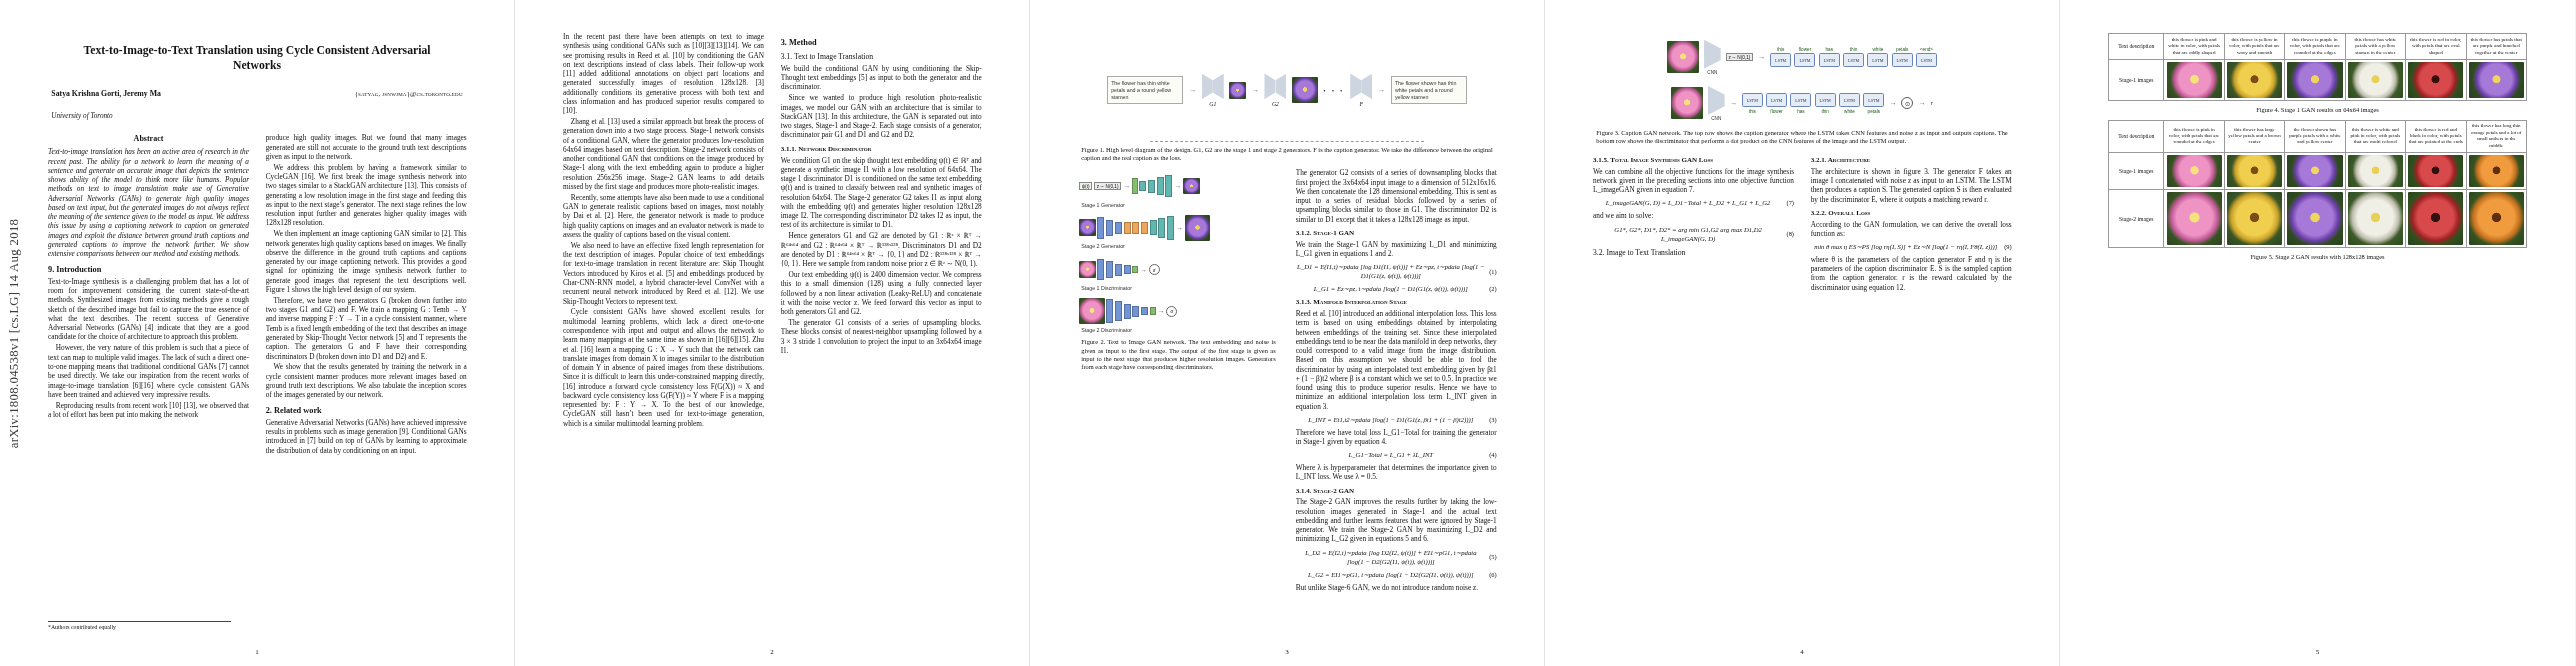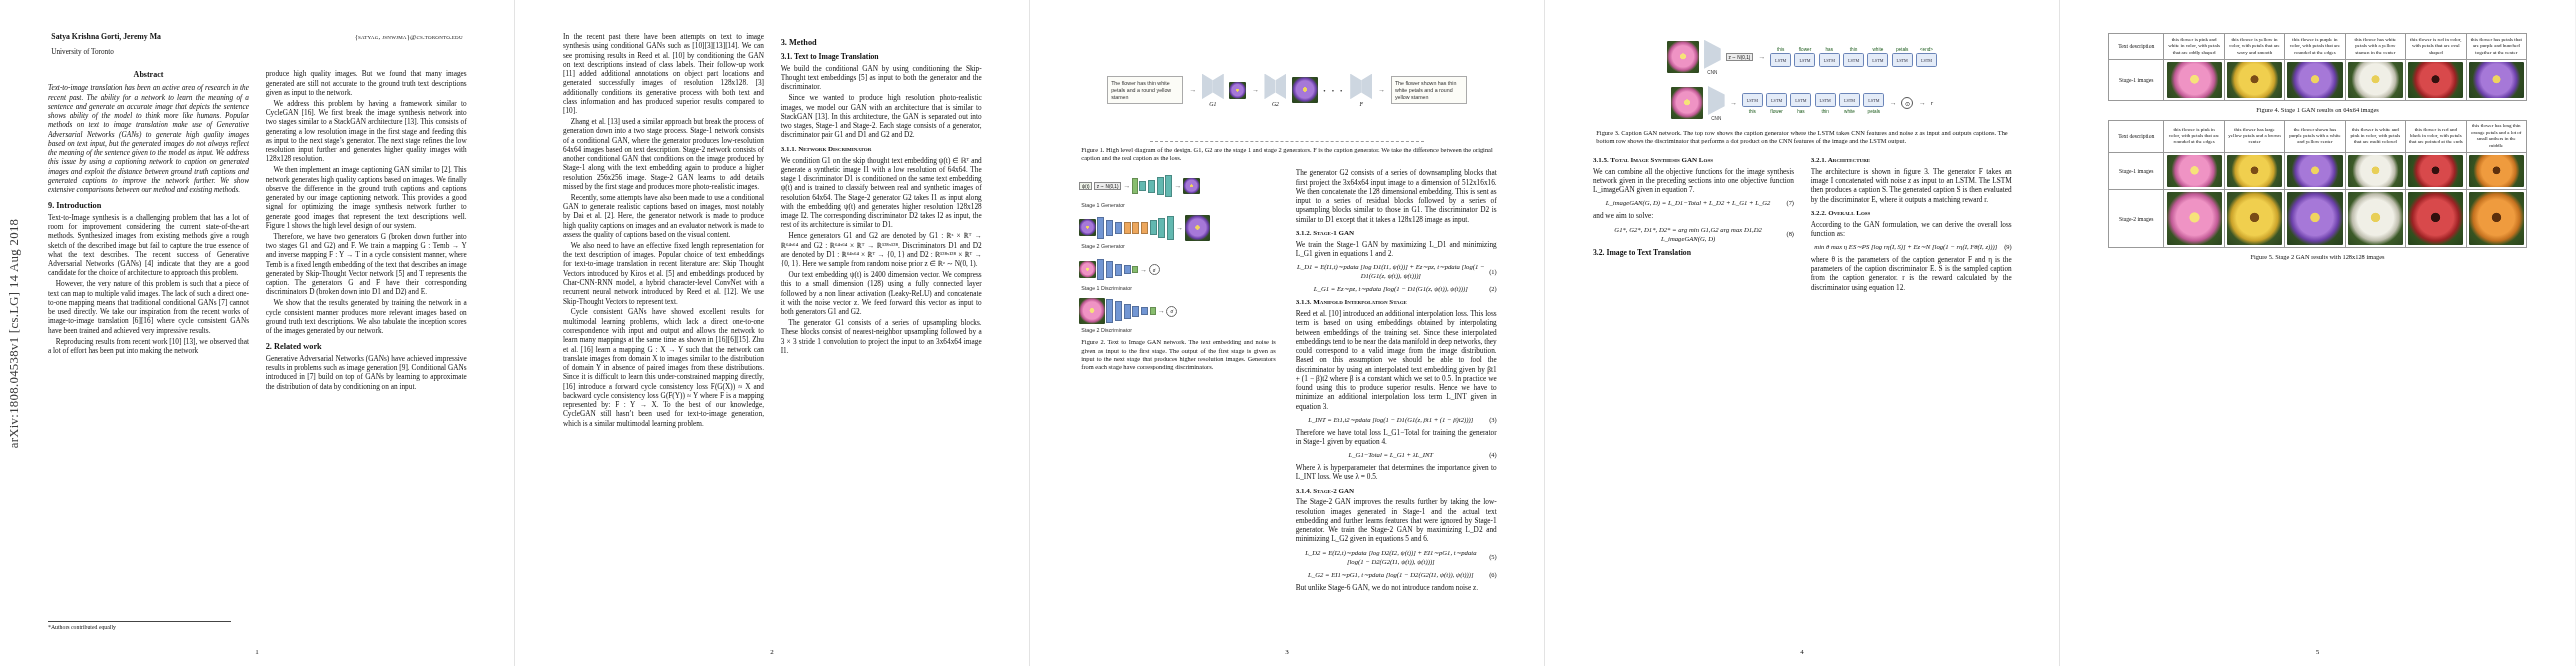--- a/index.html
+++ b/index.html
@@ -10,27 +10,27 @@
   .page:last-child{border-right:none;}
 
   .cols{display:flex;gap:16.7px;}
   .col{flex:0 0 201px;max-width:201px;overflow:hidden;}
 
   .p{font-size:7.3px;line-height:1.27;text-align:justify;margin:0 0 1.7px 0;text-indent:7.8px;}
   .p.noind{text-indent:0;}
   .abs{font-style:italic;}
   .abs-h{font-size:8px;font-weight:bold;text-align:center;margin:1.1px 0 3.9px 0;}
   .h-sec{font-size:8.3px;font-weight:bold;margin:6.1px 0 3.3px 0;}
-  .h-sub{font-size:7.7px;font-weight:bold;margin:5px 0 2.8px 0;}
+  .h-sub{font-size:7.7px;font-weight:normal;margin:5px 0 2.8px 0;}
   .h-ssub{font-size:7px;font-weight:bold;font-variant:small-caps;margin:5px 0 2.8px 0;}
 
   .title{font-size:11.7px;font-weight:bold;text-align:center;margin:12.2px 16.7px 15.6px 16.7px;line-height:1.25;}
   .authrow{display:flex;justify-content:space-between;align-items:flex-start;margin:0 3.3px 13.3px 3.3px;}
   .authname{font-size:7.8px;font-weight:bold;}
-  .affil{font-size:7.2px;margin-top:7px;}
+  .affil{font-size:7.2px;margin-top:14px;font-style:italic;}
   .email{font-size:6.7px;font-variant:small-caps;letter-spacing:0.2px;margin-top:1.1px;}
 
   .arxiv-strip{position:absolute;left:4.4px;top:0;bottom:0;width:21px;display:flex;
                align-items:center;justify-content:center;}
   .arxiv-strip span{transform:rotate(-90deg);white-space:nowrap;font-size:12.8px;color:#3c3c3c;
                     letter-spacing:0.3px;}
 
   .footnote{position:absolute;left:48px;bottom:37px;width:183px;border-top:0.6px solid #444;
             padding-top:2.2px;font-size:5.8px;}
   .pageno{position:absolute;left:0;right:0;bottom:11px;text-align:center;font-size:7px;}
@@ -108,20 +108,21 @@
 </style>
 </head>
 <body>
 
 <div class="spread">
 
   <div class="page">
     <div class="arxiv-strip">
       <span>arXiv:1808.04538v1  [cs.LG]  14 Aug 2018</span>
     </div>
+    <div class="title">Text-to-Image-to-Text Translation using Cycle Consistent Adversarial Networks</div>
     <div class="authrow">
       <div>
         <div class="authname">Satya Krishna Gorti, Jeremy Ma</div>
         <div class="affil">University of Toronto</div>
       </div>
       <div class="email">{satyag, jsnwjma}@cs.toronto.edu</div>
     </div>
     <div class="cols">
       <div class="col">
         <div class="abs-h">Abstract</div>

